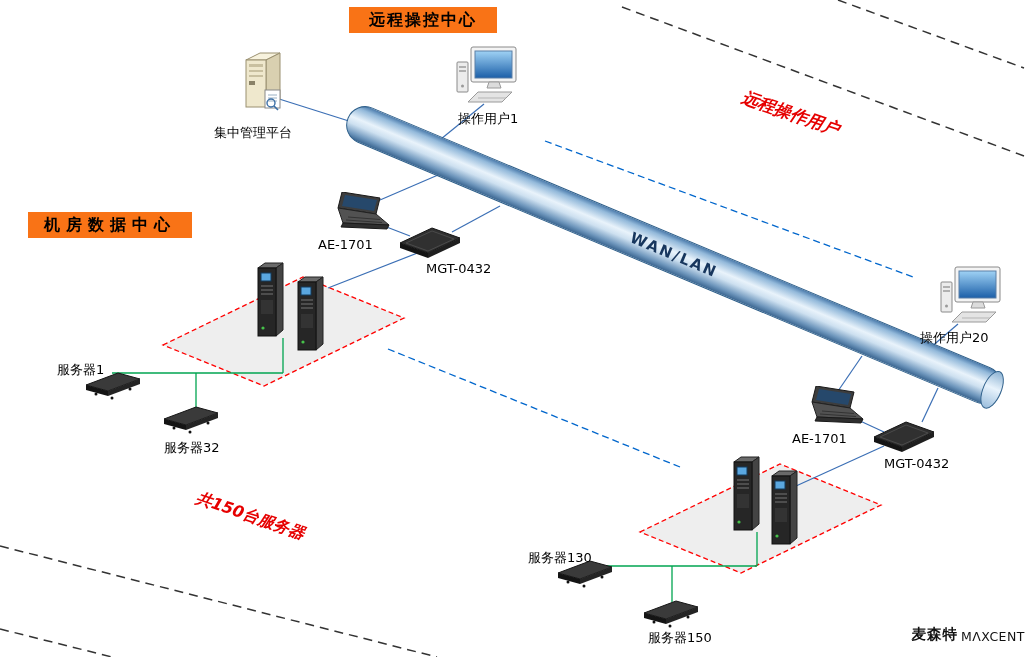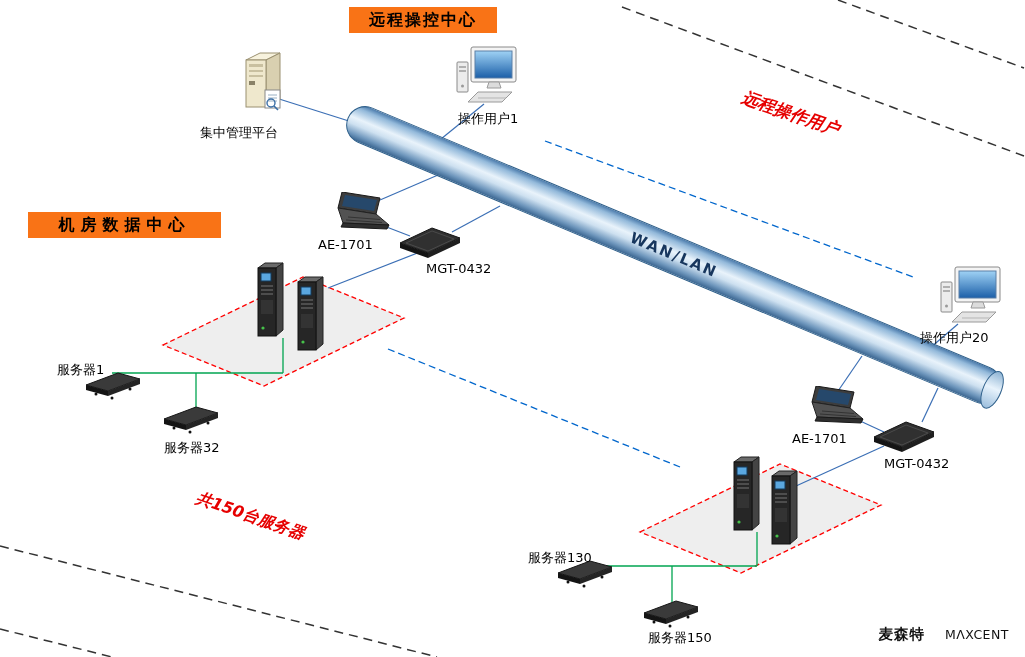--- a/index.html
+++ b/index.html
@@ -3,21 +3,21 @@
 <meta charset="utf-8">
 <style>
   *{box-sizing:border-box;margin:0;padding:0}
   html,body{background:#fff}
   body{font-family:"DejaVu Sans","Liberation Sans",sans-serif}
   #canvas{position:relative;width:1025px;height:657px;background:#fff;overflow:hidden}
 
   .banner{position:absolute;display:flex;align-items:center;justify-content:center;
           background:#f97316;font-size:16px;font-weight:bold;color:#000;letter-spacing:2px}
   #banner-remote{left:349px;top:7px;width:148px;height:26px}
-  #banner-dc{left:28px;top:212px;width:193px;height:26px;letter-spacing:6px}
+  #banner-dc{left:28px;top:212px;width:164px;height:26px;letter-spacing:6px}
 
   .lbl{position:absolute;font-size:13px;color:#000;white-space:nowrap}
 
   .annot{position:absolute;color:#e60000;font-weight:bold;font-style:italic;
          white-space:nowrap;transform-origin:0 0}
   #annot-remote{left:746px;top:86px;font-size:17px;transform:rotate(19deg)}
   #annot-total{left:200px;top:488px;font-size:16px;transform:rotate(19deg)}
 
   svg.icon{position:absolute}
   #wires{position:absolute;left:0;top:0}
@@ -25,21 +25,21 @@
   #pipe{position:absolute;left:320px;top:236px;width:708px;height:38px;
         transform:rotate(22.8deg);border-radius:19px;border:1px solid #2e5f8a;
         background:linear-gradient(to bottom,#4a7aab 0%,#93b9da 14%,#e9f3fb 42%,
                    #cde0f0 60%,#6f97bd 85%,#3a6590 100%);
         display:flex;align-items:center;justify-content:center}
   #pipe::after{content:"";position:absolute;right:-2px;top:-1px;width:17px;height:38px;
         border-radius:50%;border:1px solid #2e5f8a;
         background:linear-gradient(to bottom,#8fb4d4,#e8f3fc 45%,#9dbfdd)}
   #pipe .pipe-label{font-size:15px;font-weight:bold;letter-spacing:2px;color:#17365d;z-index:1}
 
-  #logo{position:absolute;right:16px;top:625px;display:flex;align-items:center;gap:20px;color:#111}
+  #logo{position:absolute;right:0;top:625px;display:flex;align-items:flex-end;gap:3px;color:#111}
   #logo .cn{font-size:14.5px;font-weight:bold;letter-spacing:1px}
   #logo .en{font-size:12.5px;font-weight:normal;letter-spacing:.5px}
 </style>
 </head>
 <body>
 
 <svg width="0" height="0" style="position:absolute" aria-hidden="true">
   <defs>
     <linearGradient id="scrGrad" x1="0" y1="0" x2="0" y2="1">
       <stop offset="0" stop-color="#9fd2f5"></stop>
@@ -208,21 +208,21 @@
   <svg class="icon" style="left:162px;top:406px" width="58" height="28">
       <use href="#icon-rack"></use>
     </svg>
   <svg class="icon" style="left:556px;top:560px" width="58" height="28">
       <use href="#icon-rack"></use>
     </svg>
   <svg class="icon" style="left:642px;top:600px" width="58" height="28">
       <use href="#icon-rack"></use>
     </svg>
 
-  <div class="lbl" style="left:200px;top:124px;width:100px">集中管理平台</div>
+  <div class="lbl" style="left:214px;top:124px;width:100px">集中管理平台</div>
   <div class="lbl" style="left:458px;top:110px;width:64px">操作用户1</div>
   <div class="lbl" style="left:920px;top:329px;width:74px">操作用户20</div>
   <div class="lbl" style="left:318px;top:237px;width:62px">AE-1701</div>
   <div class="lbl" style="left:426px;top:261px;width:68px">MGT-0432</div>
   <div class="lbl" style="left:792px;top:431px;width:62px">AE-1701</div>
   <div class="lbl" style="left:884px;top:456px;width:68px">MGT-0432</div>
   <div class="lbl" style="left:57px;top:361px;width:66px">服务器1</div>
   <div class="lbl" style="left:164px;top:439px;width:74px">服务器32</div>
   <div class="lbl" style="left:528px;top:549px;width:74px">服务器130</div>
   <div class="lbl" style="left:648px;top:629px;width:80px">服务器150</div>

